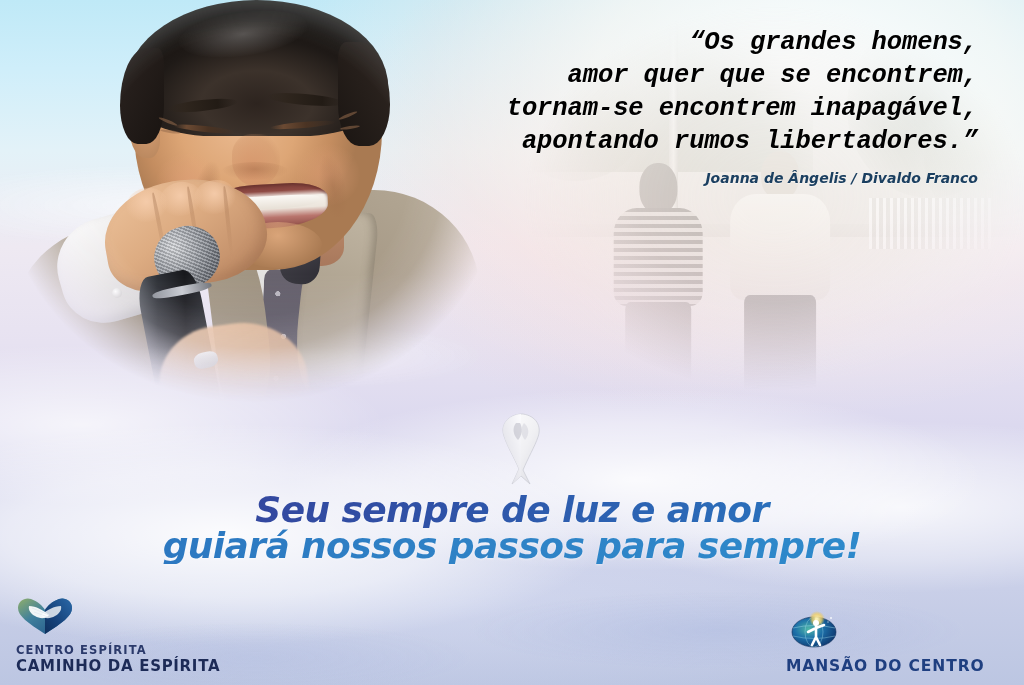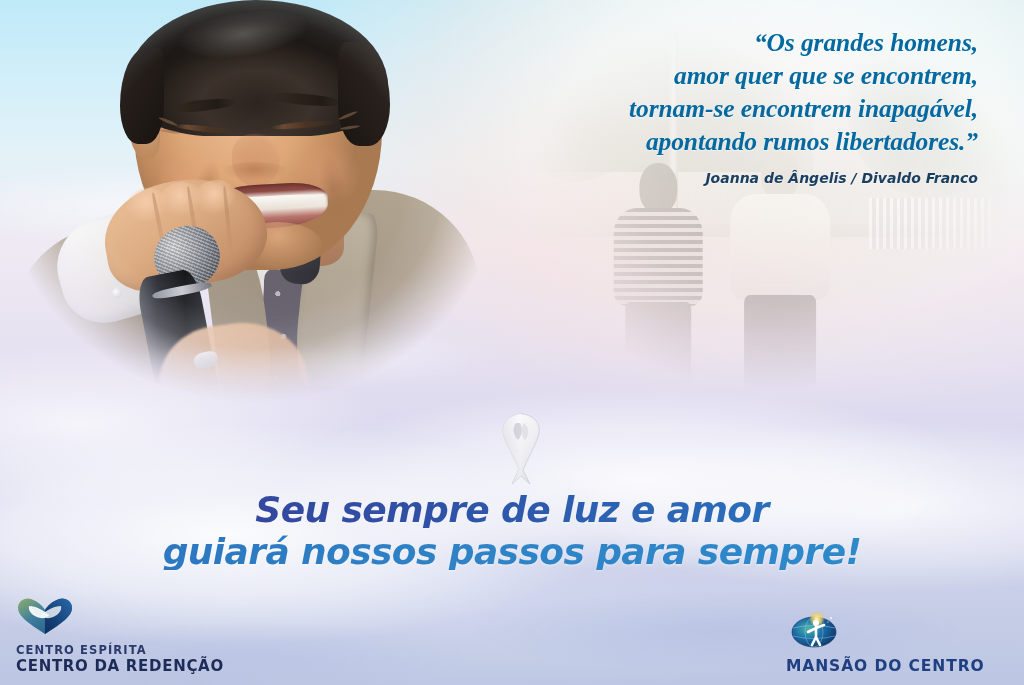--- a/index.html
+++ b/index.html
@@ -338,27 +338,27 @@
   }
 
   
   #quote {
     position: absolute;
     right: 46px; top: 26px;
     width: 540px;
     text-align: right;
   }
   #quote .qline {
-    font-family: Liberation Serif, serif;
+    font-family: Liberation Mono, monospace;
     font-style: italic;
     font-weight: bold;
     font-size: 25.5px;
     line-height: 33px;
     letter-spacing: -0.1px;
-    color: #0369a1;
+    color: #000000;
     white-space: nowrap;
     text-shadow: 0 1px 1px rgba(255,255,255,.55);
   }
   #quote-attrib {
     margin-top: 12px;
     font-family: "DejaVu Sans", sans-serif;
     font-style: italic;
     font-weight: bold;
     font-size: 14px;
     color: #1b3f60;
@@ -396,21 +396,20 @@
   #hl-2 {
     font-size: 36px;
     margin-top: 6px;
     background: linear-gradient(100deg,#3a3b96 0%,#2f51a6 42%,#2a72bd 78%,#3285c9 100%);
     -webkit-background-clip: text; background-clip: text;
     color: transparent;
     filter: drop-shadow(0 1px 1px rgba(255,255,255,.45));
   }
   #hl-3 {
     font-size: 36px;
-    margin-top: 6px;
     background: linear-gradient(100deg,#2a72be 0%,#2f82c6 45%,#2d8ccd 100%);
     -webkit-background-clip: text; background-clip: text;
     color: transparent;
     filter: drop-shadow(0 1px 1px rgba(255,255,255,.45));
   }
 
   
   .logo-block { position: absolute; bottom: 10px; text-align: left; }
   #logo-left  { left: 16px;  width: 210px; }
   #logo-right { right: 14px; width: 224px; }
@@ -570,21 +569,21 @@
         </defs>
         <path d="M29 37 C12 26 2 19 2 11 C2 4 9 0 15 2 C21 4 27 9 29 13 C31 9 37 4 43 2 C49 0 56 4 56 11 C56 19 46 26 29 37 Z" fill="url(#hl)"></path>
         <path d="M29 13 C31 9 37 4 43 2 C49 0 56 4 56 11 C56 19 46 26 29 37 Z" fill="url(#hr)"></path>
         <path d="M13 9 C20 9 27 13 33 18 C30 22 24 22 19 19 C15 17 12 13 13 9 Z" fill="#ffffff" opacity="0.92"></path>
         <path d="M45 9 C38 9 31 13 25 18 C28 22 34 22 39 19 C43 17 46 13 45 9 Z" fill="#ffffff" opacity="0.78"></path>
         <path d="M16 11 L33 18" stroke="#dfe8ef" stroke-width="1" opacity=".8"></path>
         <path d="M18 15 L32 20" stroke="#dfe8ef" stroke-width="1" opacity=".7"></path>
       </svg>
     </span>
     <div class="logo-l1">CENTRO ESPÍRITA</div>
-    <div class="logo-l2">CENTRO DA REDENÇÃO</div>
+    <div class="logo-l2">CAMINHO DA ESPÍRITA</div>
   </div>
 
   <div class="logo-block" id="logo-right">
     <span class="logo-mark">
       <svg width="56" height="40" viewBox="0 0 56 40" xmlns="http://www.w3.org/2000/svg" aria-hidden="true">
         <defs>
           <radialGradient id="gl" cx="38%" cy="40%" r="72%">
             <stop offset="0%" stop-color="#4fb7a8"></stop>
             <stop offset="45%" stop-color="#1d6fa8"></stop>
             <stop offset="100%" stop-color="#0c2f66"></stop>

